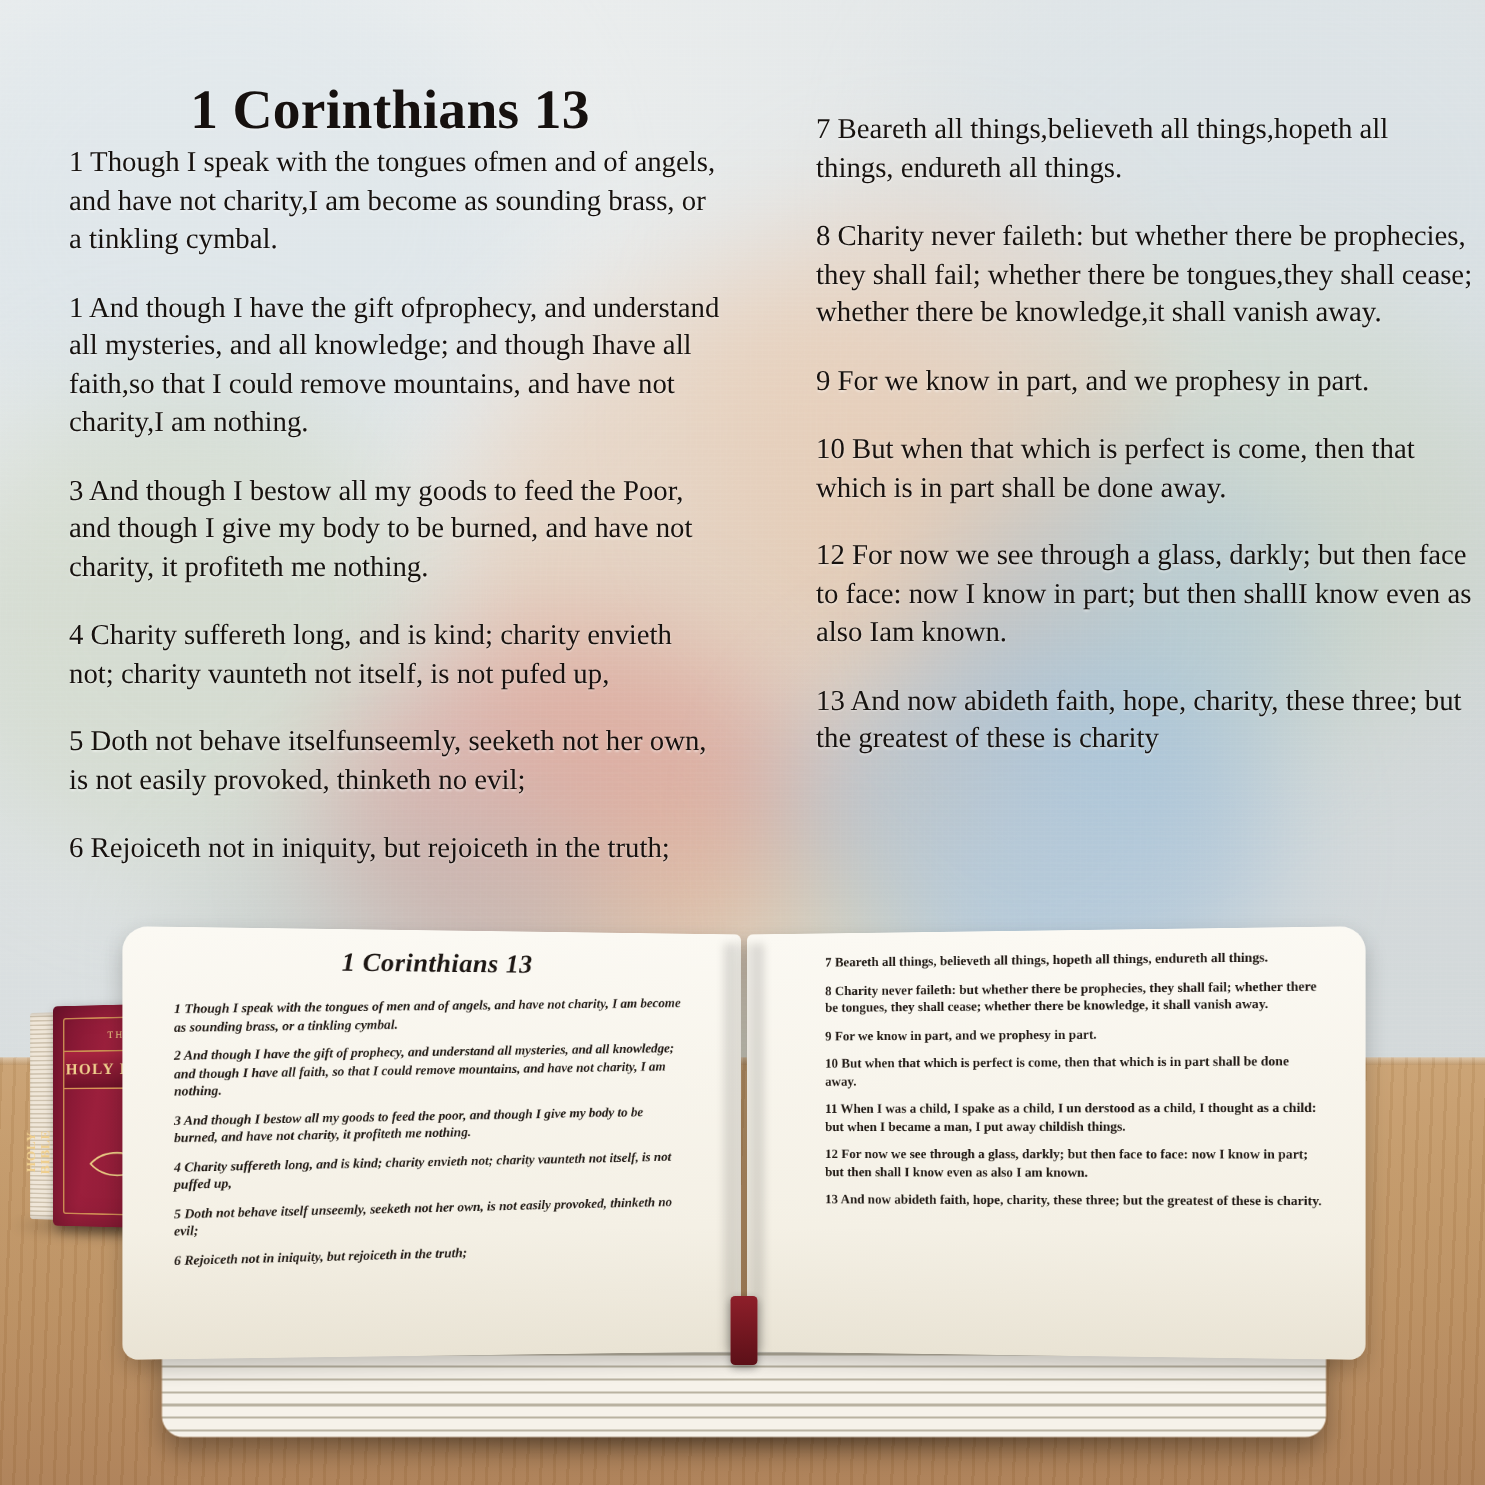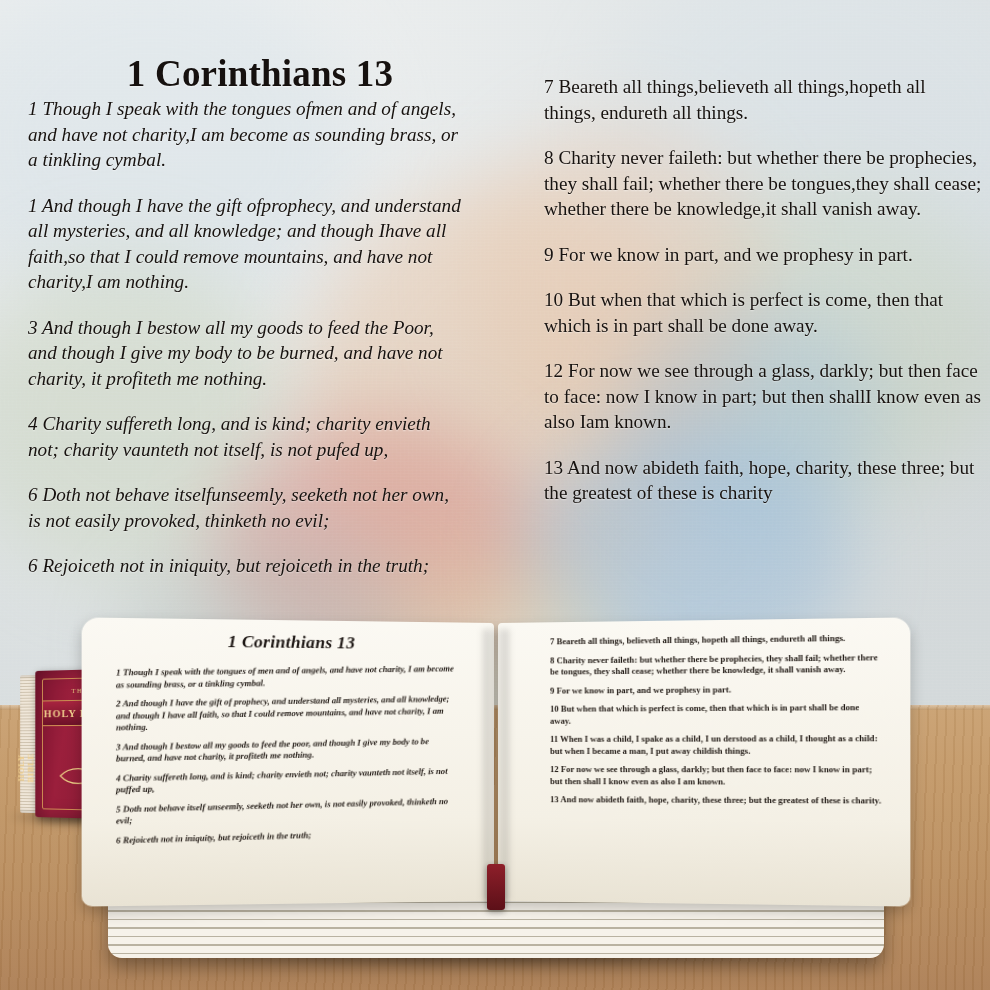--- a/index.html
+++ b/index.html
@@ -85,21 +85,21 @@
     text-shadow: 0 1px 2px rgba(255,255,255,0.55);
   }
   .col {
     position: absolute;
     top: 96px;
     font-size: 19.2px;
     line-height: 1.33;
     color: #17120f;
     text-shadow: 0 1px 1.5px rgba(255,255,255,0.5);
   }
-  .col-left { left: 28px; width: 435px; font-style: italic; }
+  .col-left { left: 46px; width: 435px; }
   .col-right { left: 516px; top: 74px; width: 438px; margin-left: 28px; }
   .verse { margin: 0 0 20px 0; }
   .verse:last-child { margin-bottom: 0; }
 
   
   .desk {
     position: absolute;
     left: 0;
     bottom: 0;
     width: 990px;
@@ -348,21 +348,21 @@
   <div class="bg-wash"></div>
 
   <div class="scripture">
     <div class="chapter-title">1 Corinthians 13</div>
 
     <div class="col col-left">
       <p class="verse">1 Though I speak with the tongues ofmen and of angels, and have not charity,I am become as sounding brass, or a tinkling cymbal.</p>
       <p class="verse">1 And though I have the gift ofprophecy, and understand all mysteries, and all knowledge; and though Ihave all faith,so that I could remove mountains, and have not charity,I am nothing.</p>
       <p class="verse">3 And though I bestow all my goods to feed the Poor, and though I give my body to be burned, and have not charity, it profiteth me nothing.</p>
       <p class="verse">4 Charity suffereth long, and is kind; charity envieth not; charity vaunteth not itself, is not pufed up,</p>
-      <p class="verse">6 Doth not behave itselfunseemly, seeketh not her own, is not easily provoked, thinketh no evil;</p>
+      <p class="verse">5 Doth not behave itselfunseemly, seeketh not her own, is not easily provoked, thinketh no evil;</p>
       <p class="verse">6 Rejoiceth not in iniquity, but rejoiceth in the truth;</p>
     </div>
 
     <div class="col col-right">
       <p class="verse">7 Beareth all things,believeth all things,hopeth all things, endureth all things.</p>
       <p class="verse">8 Charity never faileth: but whether there be prophecies, they shall fail; whether there be tongues,they shall cease; whether there be knowledge,it shall vanish away.</p>
       <p class="verse">9 For we know in part, and we prophesy in part.</p>
       <p class="verse">10 But when that which is perfect is come, then that which is in part shall be done away.</p>
       <p class="verse">12 For now we see through a glass, darkly; but then face to face: now I know in part; but then shallI know even as also Iam known.</p>
       <p class="verse">13 And now abideth faith, hope, charity, these three; but the greatest of these is charity</p>

